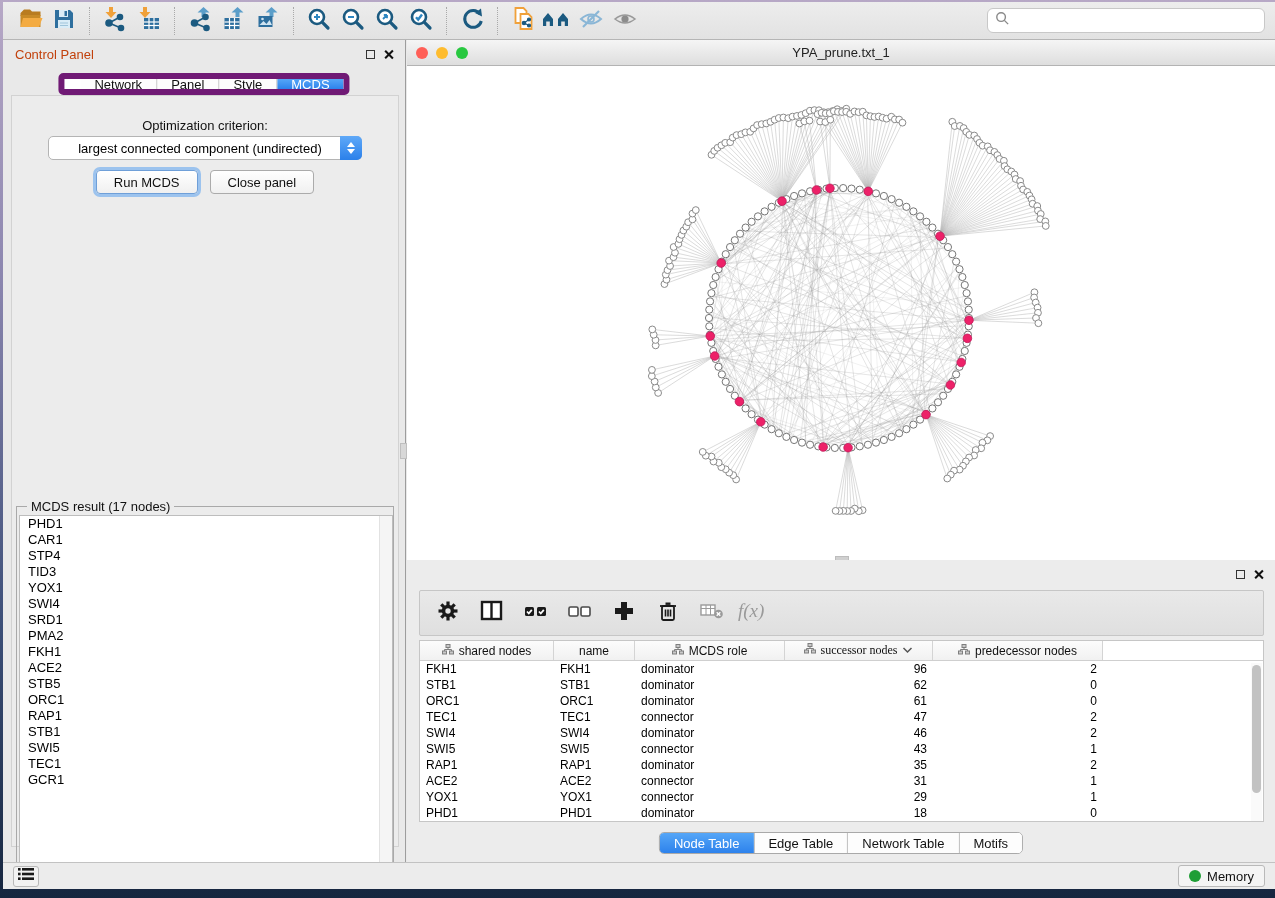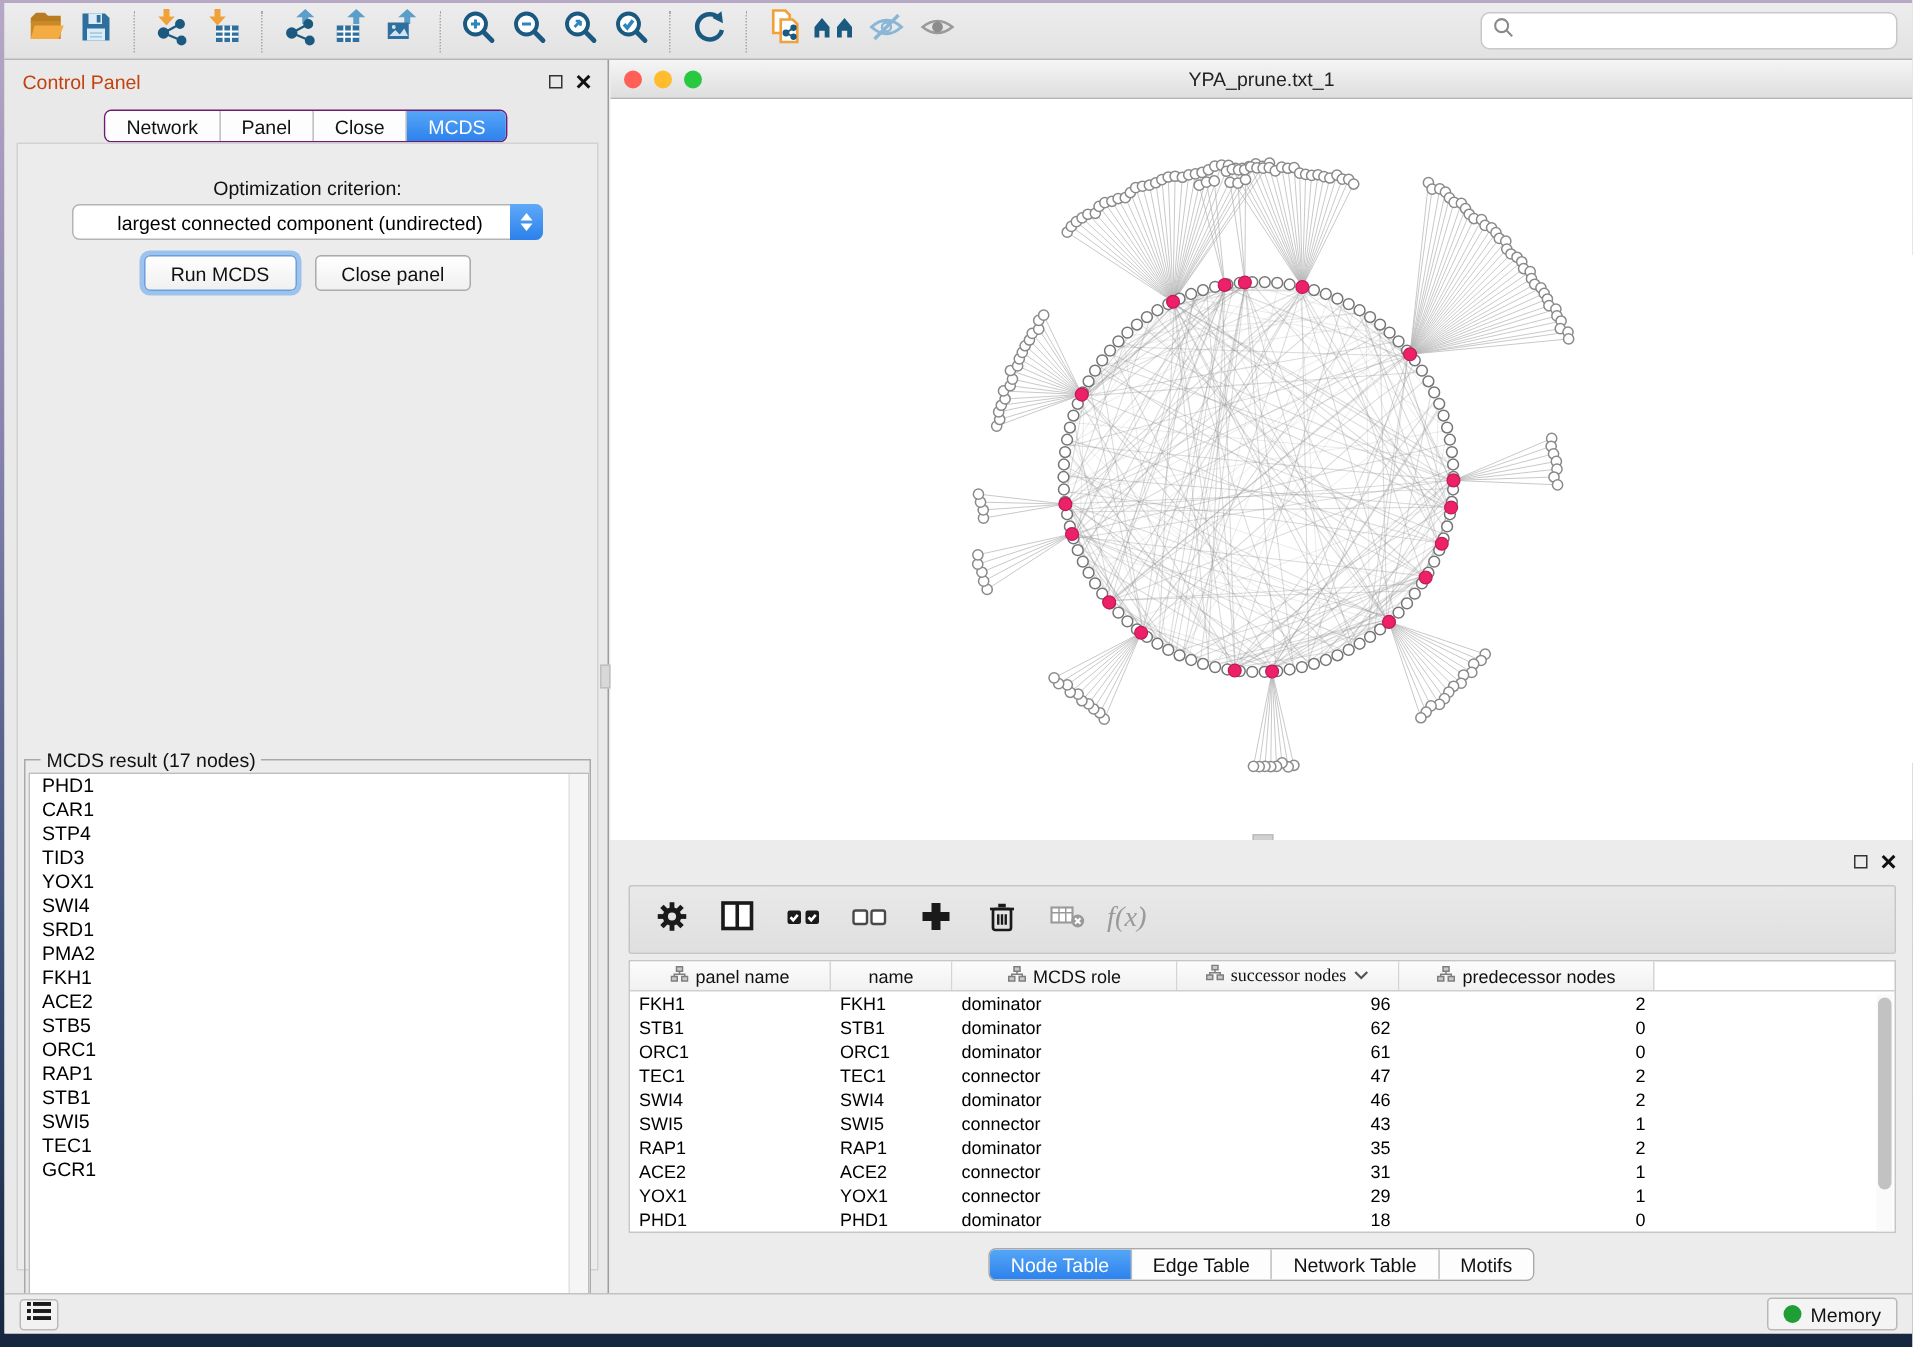--- a/index.html
+++ b/index.html
@@ -20,21 +20,21 @@
 
   
   .main { position:absolute; left:0; top:38px; width:1272px; height:822px; }
 
   
   .control-panel { position:absolute; left:0; top:0; width:403px; height:822px; background:#e9e9e9; border-right:1px solid #9d9d9d; }
   .cp-header { position:absolute; left:0; top:0; width:100%; height:28px; display:flex; align-items:center; padding:0 12px; }
   .cp-title { font-size:13px; color:#c2410c; }
   .win-ctrls { margin-left:auto; display:flex; gap:9px; align-items:center; }
   .cp-tabs { position:absolute; left:50%; transform:translateX(-50%); top:33px; display:flex; height:22px;
-    border:1px solid #701a75; border-radius:5px; overflow:hidden; background:#fff; }
+    border:6px solid #701a75; border-radius:5px; overflow:hidden; background:#fff;padding-left:16px; }
   .cp-tab { padding:0 14px; font-size:13px; color:#111; display:flex; align-items:center; border-right:1px solid #b9b9b9; background:#fdfdfd; }
   .cp-tab:last-child { border-right:none; }
   .cp-tab.active { background:linear-gradient(#55a6f7,#2d82ec); color:#fff; }
   .cp-content { position:absolute; left:8px; top:55px; width:388px; height:752px; background:#ececec; border:1px solid #d2d2d2; }
   .opt-label { position:absolute; left:0; top:22px; width:100%; text-align:center; font-size:13px; color:#111; }
   .dropdown { position:absolute; left:36px; top:40px; width:314px; height:24px; background:#fff; border:1px solid #b4b4b4;
     border-radius:5px; display:flex; align-items:center; font-size:13px;text-align:center; }
   .dropdown .dd-text { padding-left:10px; flex:1; white-space:nowrap; overflow:hidden; }
   .dd-stepper { width:22px; height:24px; margin:-1px; border-radius:0 5px 5px 0; background:linear-gradient(#5fa9f8,#2b80ea);
     display:flex; flex-direction:column; align-items:center; justify-content:center; gap:2px; }
@@ -276,21 +276,21 @@
         <div class="cp-header">
           <span class="cp-title">Control Panel</span>
           <span class="win-ctrls">
             <span class="icon-float"></span>
             <span class="icon-x"></span>
           </span>
         </div>
         <div class="cp-tabs" id="cp-tabs">
             <div class="cp-tab">Network</div>
             <div class="cp-tab">Panel</div>
-            <div class="cp-tab">Close</div>
+            <div class="cp-tab">Style</div>
             <div class="cp-tab active">MCDS</div>
           </div>
         <div class="cp-content">
           <div class="opt-label">Optimization criterion:</div>
           <div class="dropdown">
             <span class="dd-text">largest connected component (undirected)</span>
             <span class="dd-stepper">
                 <span class="tri-up"></span>
                 <span class="tri-dn"></span>
               </span>
@@ -1118,21 +1118,21 @@
             <div class="tbl-head" id="tbl-head">
                 <div class="th" style="width: 134px;">
                   <span><svg width="12" height="11" viewBox="0 0 12 11">
                       <g fill="#c9c9c9" stroke="#7e7e7e" stroke-width="1">
                         <rect x="4" y="0.5" width="4" height="3"></rect>
                         <rect x="0.5" y="7" width="4" height="3"></rect>
                         <rect x="7.5" y="7" width="4" height="3"></rect>
                       </g>
                       <path d="M6 3.5 V5.5 M2.5 7 V5.5 H9.5 V7" stroke="#7e7e7e" fill="none"></path>
                     </svg></span>
-                  <span>panel name</span>
+                  <span>shared nodes</span>
                 </div>
                 <div class="th" style="width: 81px;">
                   <span>name</span>
                 </div>
                 <div class="th" style="width: 150px;">
                   <span><svg width="12" height="11" viewBox="0 0 12 11">
                       <g fill="#c9c9c9" stroke="#7e7e7e" stroke-width="1">
                         <rect x="4" y="0.5" width="4" height="3"></rect>
                         <rect x="0.5" y="7" width="4" height="3"></rect>
                         <rect x="7.5" y="7" width="4" height="3"></rect>

